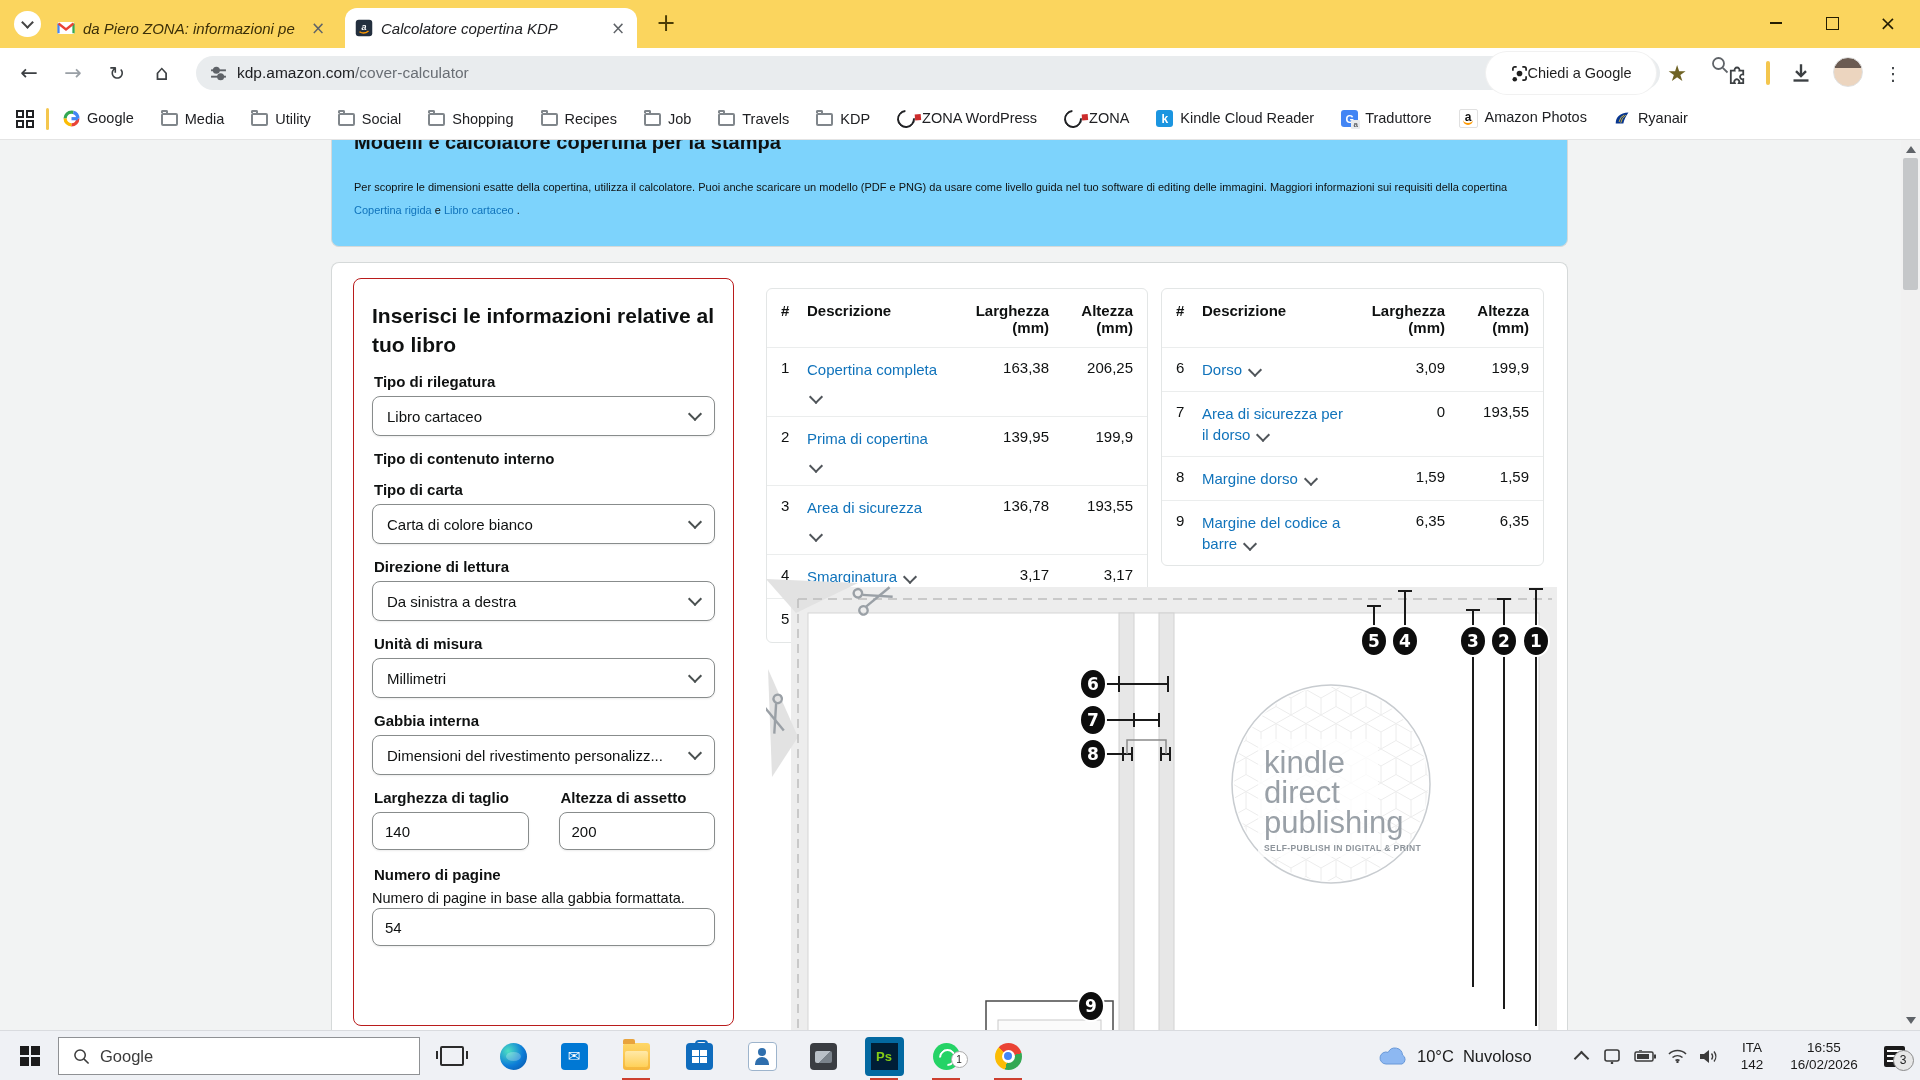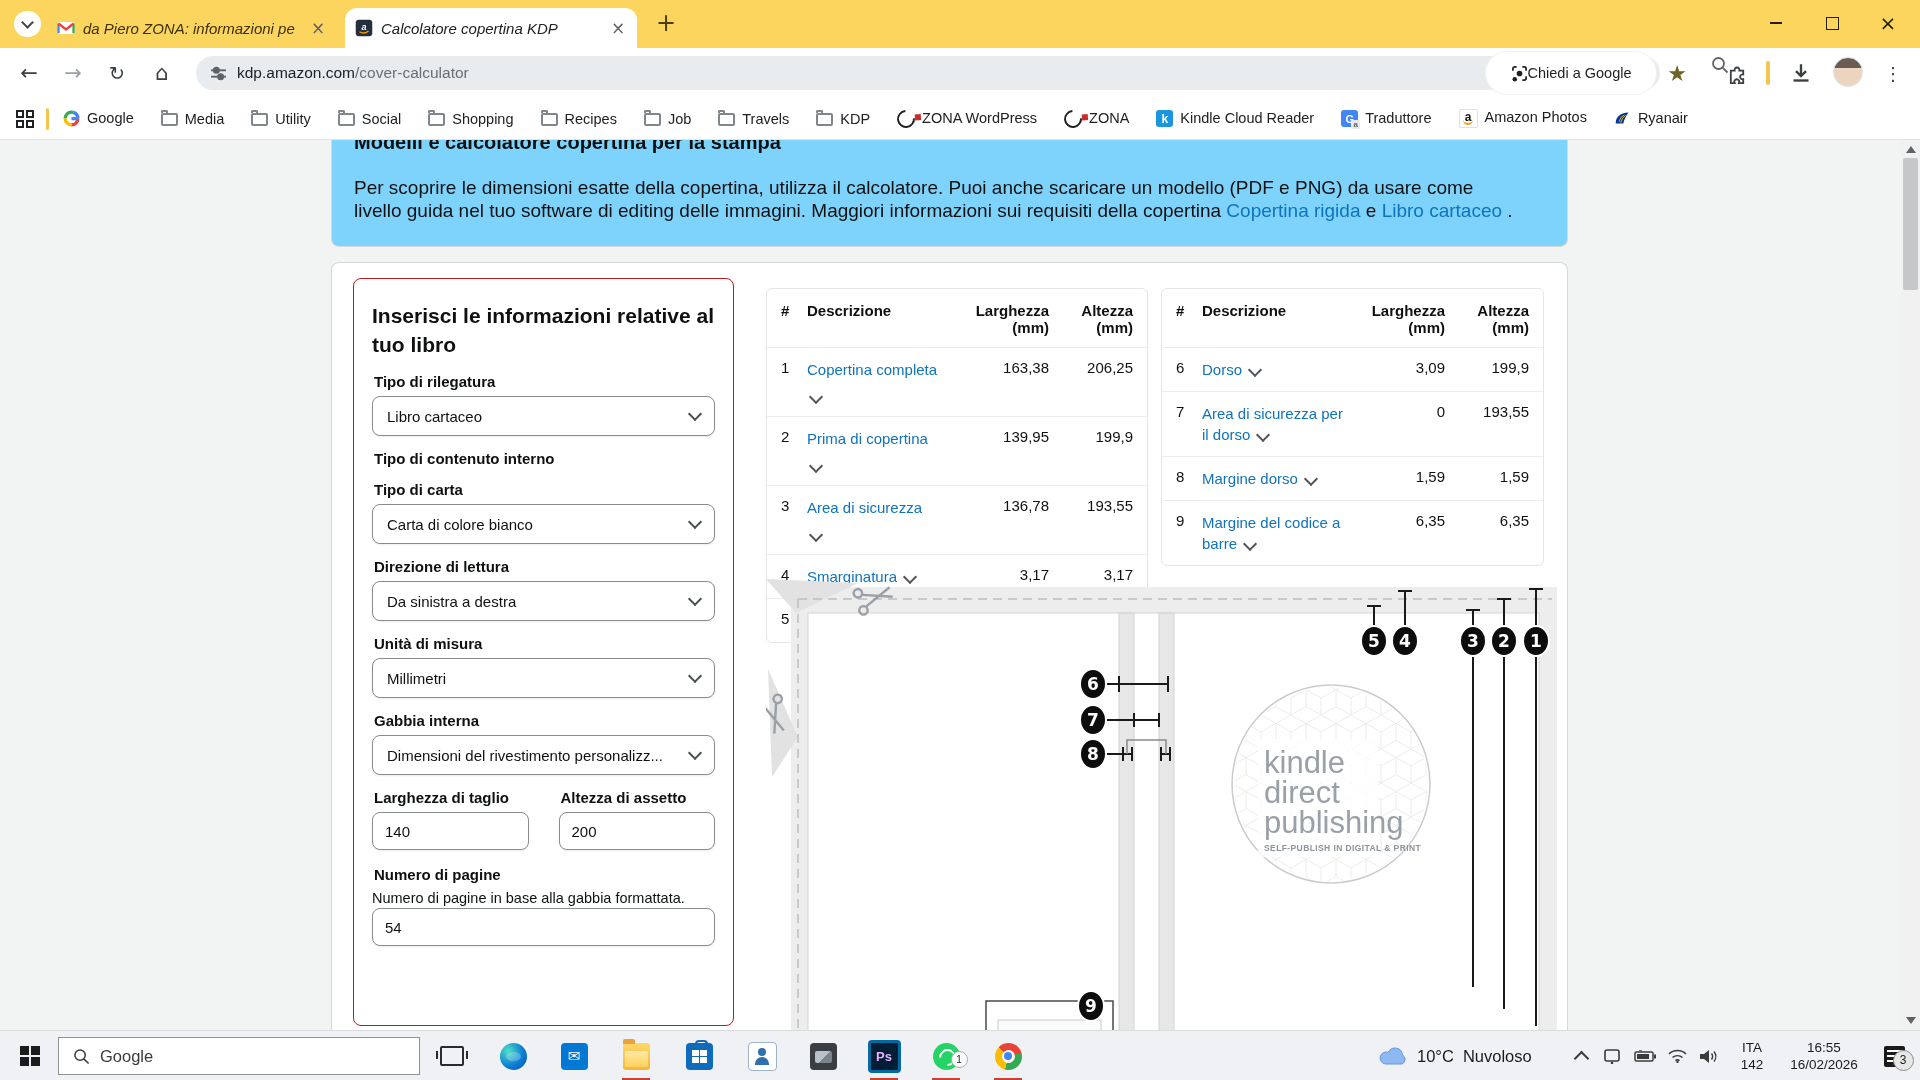--- a/index.html
+++ b/index.html
@@ -54,21 +54,21 @@
   .gtr{width:17px;height:17px;border-radius:3px;background:#4285f4;color:#fff;font-weight:bold;font-size:11px;display:flex;align-items:center;justify-content:center;position:relative;}
   .gtr:after{content:"a";position:absolute;right:-2px;bottom:-2px;width:9px;height:9px;background:#e8eaed;color:#5f6368;font-size:8px;line-height:9px;text-align:center;border-radius:1px;}
   .aph{width:17px;height:17px;background:#fff;border:1px solid #e0e0e0;border-radius:2px;color:#111;font-weight:bold;font-size:12px;text-align:center;line-height:15px;position:relative;}
   .aph:after{content:"";position:absolute;left:3px;bottom:2px;width:10px;height:4px;border-bottom:2px solid #ff9900;border-radius:0 0 6px 6px;}
   .rya{width:17px;height:17px;}
 
   
   .page{position:absolute;left:0;top:140px;width:1901px;height:890px;background:#f2f3f3;overflow:hidden;}
   .intro-card{position:absolute;left:331px;top:0;width:1237px;height:107px;background:#7dd3fc;border:1px solid #d5d9d9;border-top:none;border-radius:0 0 8px 8px;box-sizing:border-box;overflow:hidden;}
   .intro-card h1{margin:-9px 0 0 22px;font-size:20px;font-weight:700;color:#0f1111;}
-  .intro-p{position:absolute;left:22px;top:36px;width:1170px;font-size:19px;line-height:23px;color:#0f1111;}
+  .intro-p{position:absolute;left:22px;top:36px;width:1170px;font-size:11px;line-height:23px;color:#0f1111;}
   a.blu{color:#1073bb;text-decoration:none;}
   .main-card{position:absolute;left:331px;top:122px;width:1237px;height:770px;background:#fff;border:1px solid #d5d9d9;border-bottom:none;border-radius:8px 8px 0 0;box-sizing:border-box;}
 
   
   .form-card{position:absolute;left:21px;top:15px;width:381px;height:748px;border:1px solid #b91c1c;border-radius:8px;box-sizing:border-box;padding:20px 18px;overflow:hidden;}
   .form-title{font-size:21px;font-weight:700;color:#0f1111;line-height:29px;margin:2px 0 10px 0;}
   .f-label{font-size:15px;font-weight:700;color:#0f1111;margin:14px 0 6px 2px;}
   .sel{height:38px;border:1px solid #888c8c;border-radius:8px;background:#fff;display:flex;align-items:center;padding:0 14px;box-shadow:0 1px 2px rgba(15,17,17,.08);}
   .sel .val{font-size:15px;color:#0f1111;flex:1;white-space:nowrap;overflow:hidden;}
   .cv{display:inline-block;width:8px;height:8px;border-right:2px solid #4a5050;border-bottom:2px solid #4a5050;transform:rotate(45deg);margin-top:-4px;}
@@ -124,21 +124,21 @@
   .store-g{background:#0f6cbd;}
   .store-g:before{content:"";position:absolute;top:-3px;left:9px;width:9px;height:5px;border:2px solid #0f6cbd;border-bottom:none;border-radius:4px 4px 0 0;}
   .store-g:after{content:"";position:absolute;left:6px;top:7px;width:15px;height:13px;background:
       linear-gradient(#fff,#fff) left top/7px 6px no-repeat,linear-gradient(#fff,#fff) right top/7px 6px no-repeat,
       linear-gradient(#fff,#fff) left bottom/7px 6px no-repeat,linear-gradient(#fff,#fff) right bottom/7px 6px no-repeat;}
   .people-g{background:#fff;border:1px solid #9db4cc;}
   .people-g:before{content:"";position:absolute;left:9px;top:5px;width:8px;height:8px;border-radius:50%;background:#2f6fae;}
   .people-g:after{content:"";position:absolute;left:6px;top:14px;width:14px;height:8px;border-radius:7px 7px 0 0;background:#2f6fae;}
   .darkapp-g{background:#3a3d42;}
   .darkapp-g:after{content:"";position:absolute;left:5px;top:8px;width:17px;height:12px;border-radius:2px;background:linear-gradient(135deg,#b9c0c7 55%,#7b838b 55%);}
-  .ps-g{background:#001e36;color:#f0abfc;font-weight:bold;font-size:13px;border:3px solid #0369a1;}
+  .ps-g{background:#001e36;color:#84cc16;font-weight:bold;font-size:13px;border:6px solid #0369a1;}
   .wa-g{border-radius:50%;background:#25d366;}
   .wa-g:before{content:"";position:absolute;left:6px;top:6px;width:13px;height:13px;border:2.5px solid #fff;border-radius:50%;border-left-color:transparent;transform:rotate(-45deg);}
   .chrome-g{border-radius:50%;background:conic-gradient(from -45deg,#ea4335 0 120deg,#34a853 120deg 240deg,#fbbc05 240deg 360deg);}
   .chrome-g:before{content:"";position:absolute;left:7px;top:7px;width:13px;height:13px;border-radius:50%;background:#fff;}
   .chrome-g:after{content:"";position:absolute;left:9.5px;top:9.5px;width:8px;height:8px;border-radius:50%;background:#4285f4;}
   .run-bar{position:absolute;bottom:0;width:28px;height:3px;background:#cd3f2e;}
   .wa-badge{position:absolute;right:-8px;bottom:2px;width:15px;height:15px;border-radius:50%;background:#fff;border:1px solid #aaa;font-size:10px;color:#222;display:flex;align-items:center;justify-content:center;}
   .tray-txt{font-size:16.5px;color:#1b1b1b;}
   .tray2{font-size:13.5px;color:#1b1b1b;line-height:17px;text-align:center;}
   .chev-up{width:9px;height:9px;border-left:2px solid #3b3b3b;border-top:2px solid #3b3b3b;transform:rotate(45deg);margin-top:4px;}

